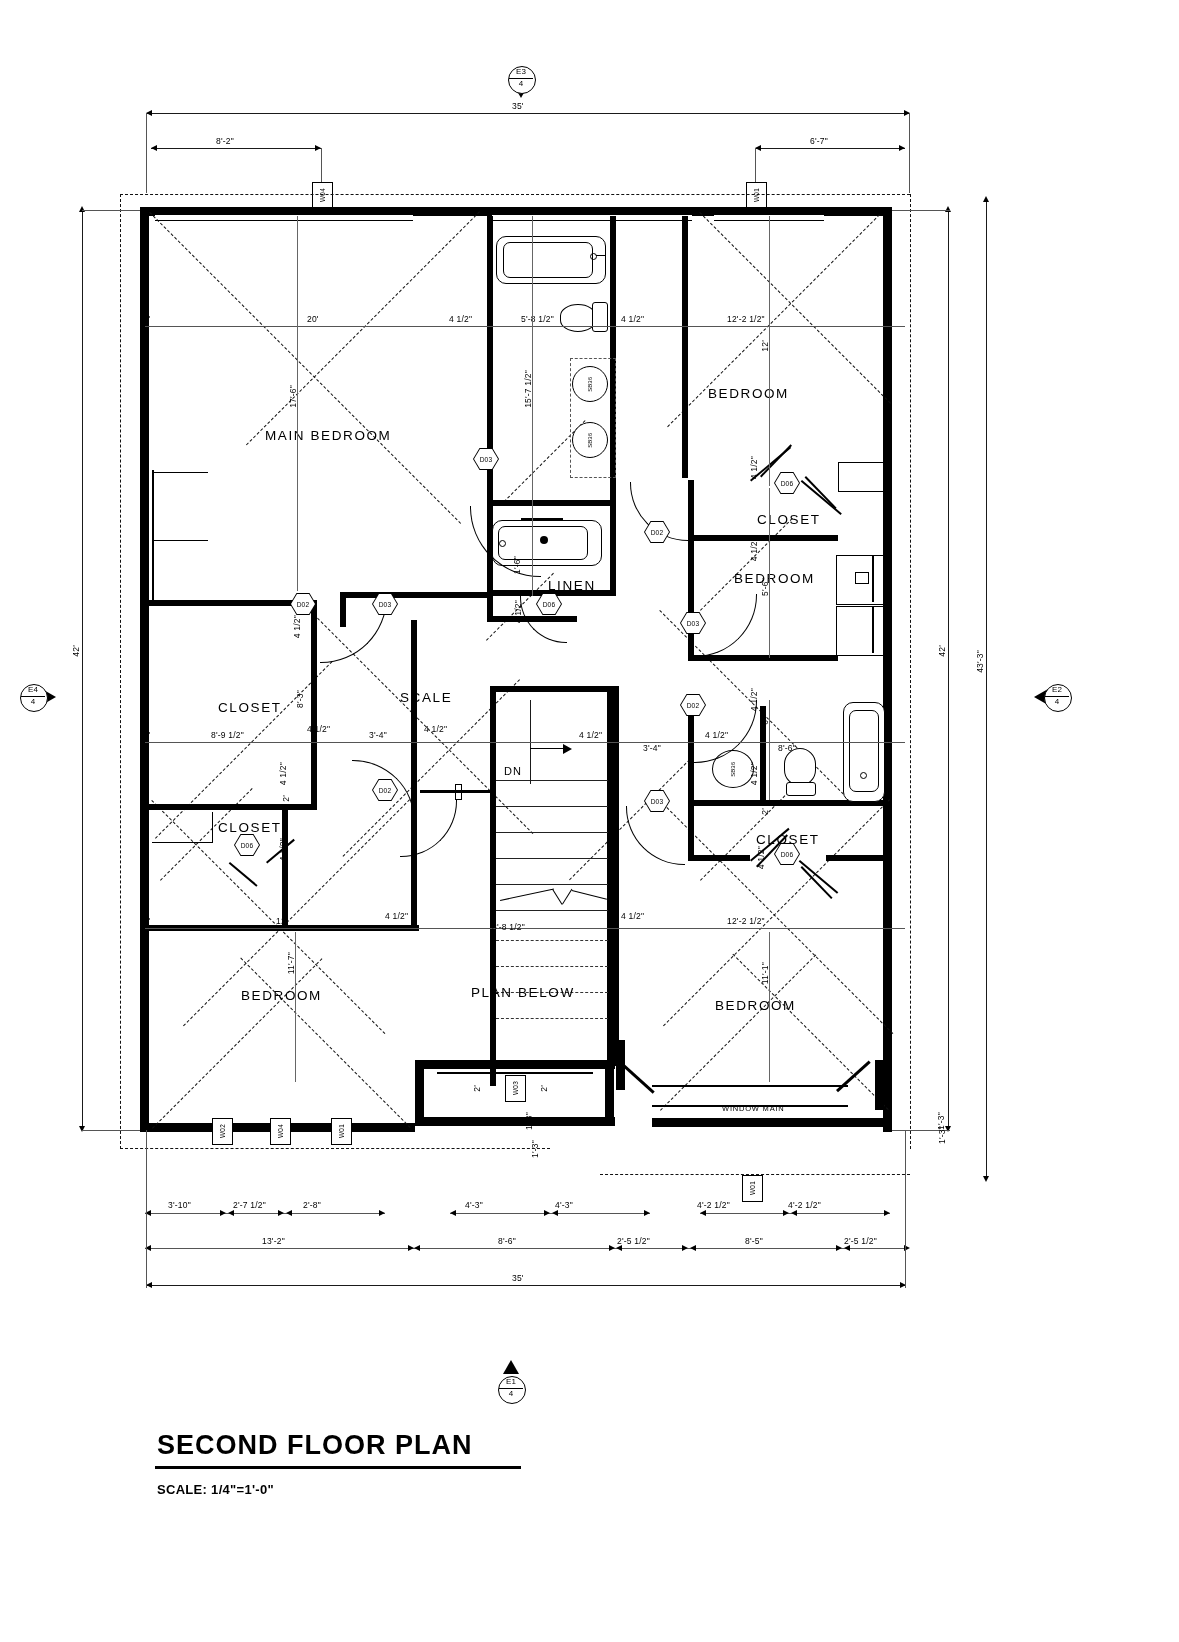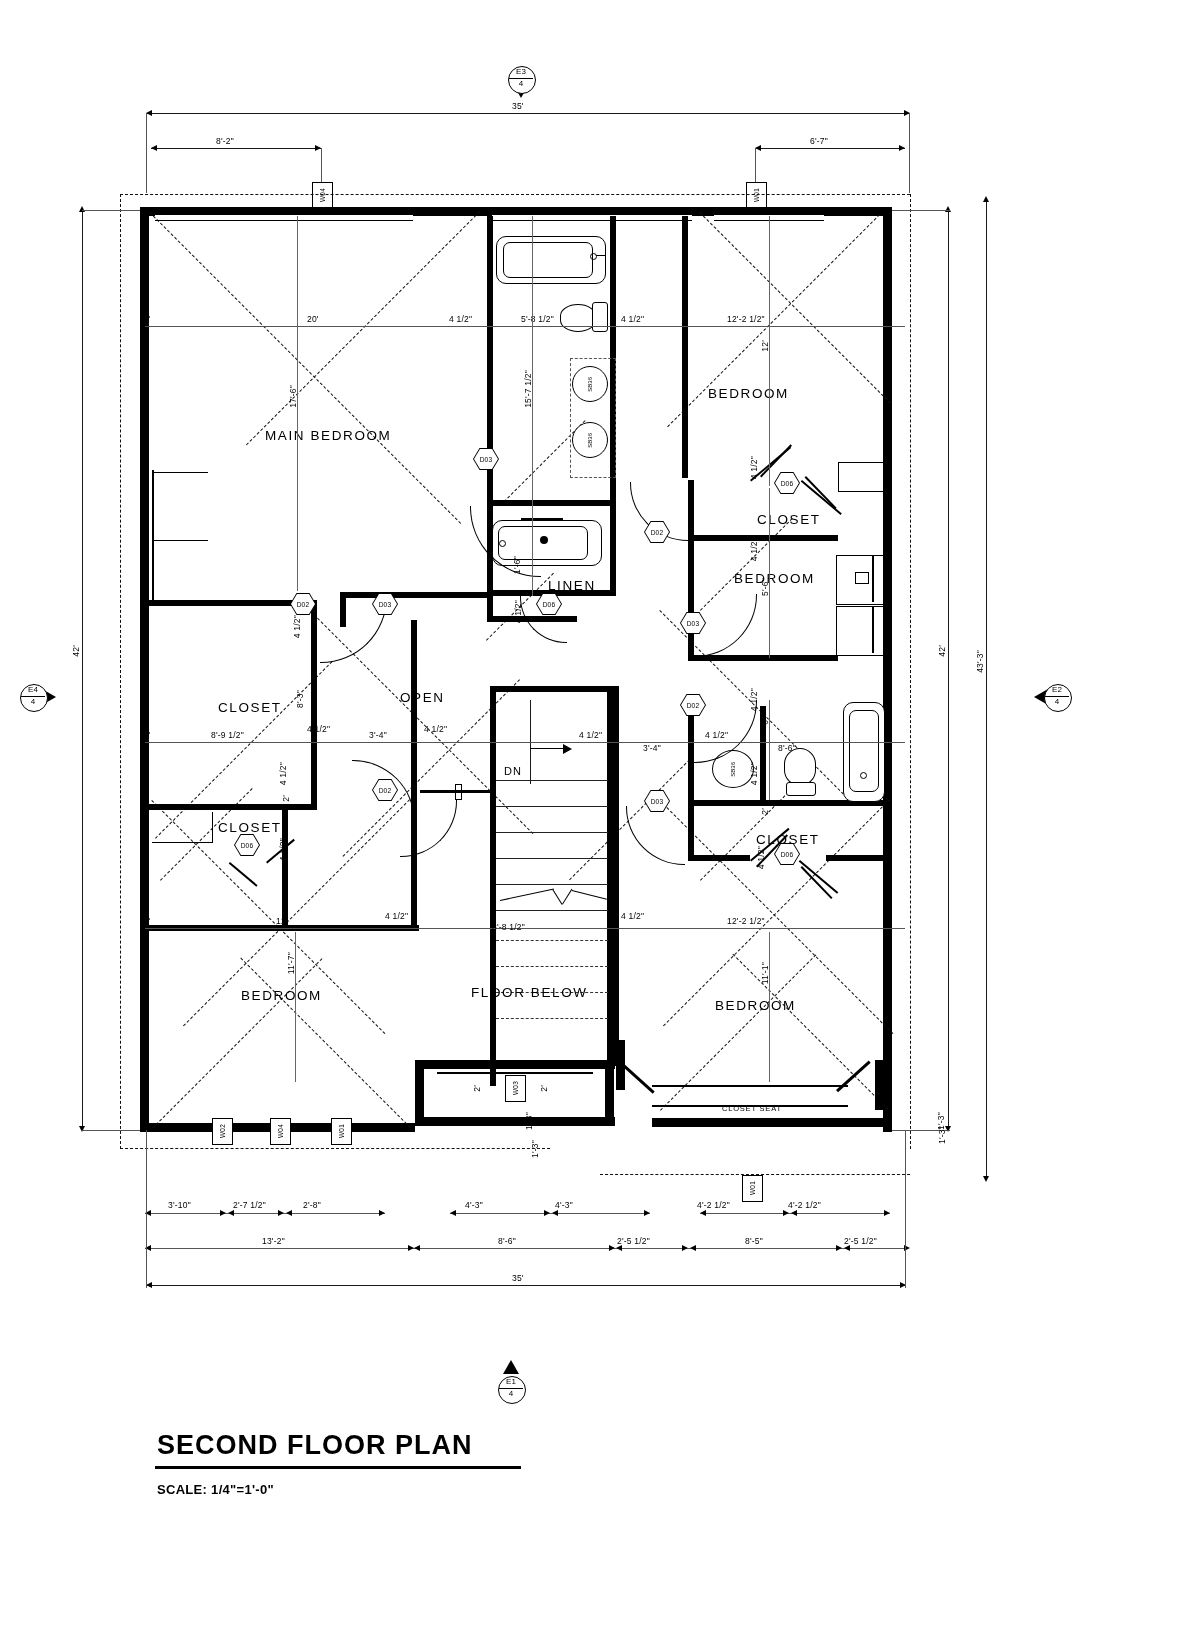--- a/index.html
+++ b/index.html
@@ -301,23 +301,23 @@
   <div class="lbl room" style="left:255px;top:428px;margin-left:10px;">MAIN BEDROOM</div>
   <div class="lbl room" style="left:708px;top:386px;">BEDROOM</div>
   <div class="lbl room" style="left:241px;top:988px;">BEDROOM</div>
   <div class="lbl room" style="left:715px;top:998px;">BEDROOM</div>
   <div class="lbl room" style="left:218px;top:700px;">CLOSET</div>
   <div class="lbl room" style="left:218px;top:820px;">CLOSET</div>
   <div class="lbl room" style="left:757px;top:512px;">CLOSET</div>
   <div class="lbl room" style="left:756px;top:832px;">CLOSET</div>
   <div class="lbl room" style="left:734px;top:571px;">BEDROOM</div>
   <div class="lbl room" style="left:548px;top:578px;">LINEN</div>
-  <div class="lbl room" style="left:400px;top:690px;">OPEN</div>
-  <div class="lbl room" style="left:471px;top:985px;">FLOOR BELOW</div>
-  <div class="lbl" style="left:722px;top:1104px;font-size:7.5px;letter-spacing:.8px;">CLOSET SEAT</div>
+  <div class="lbl room" style="left:400px;top:690px;">SCALE</div>
+  <div class="lbl room" style="left:471px;top:985px;">PLAN BELOW</div>
+  <div class="lbl" style="left:722px;top:1104px;font-size:7.5px;letter-spacing:.8px;">WINDOW MAIN</div>
 
   <div class="hex" style="left:473px;top:448px;">
       <i>D03</i>
     </div>
   <div class="hex" style="left:644px;top:521px;">
       <i>D02</i>
     </div>
   <div class="hex" style="left:774px;top:472px;">
       <i>D06</i>
     </div>

